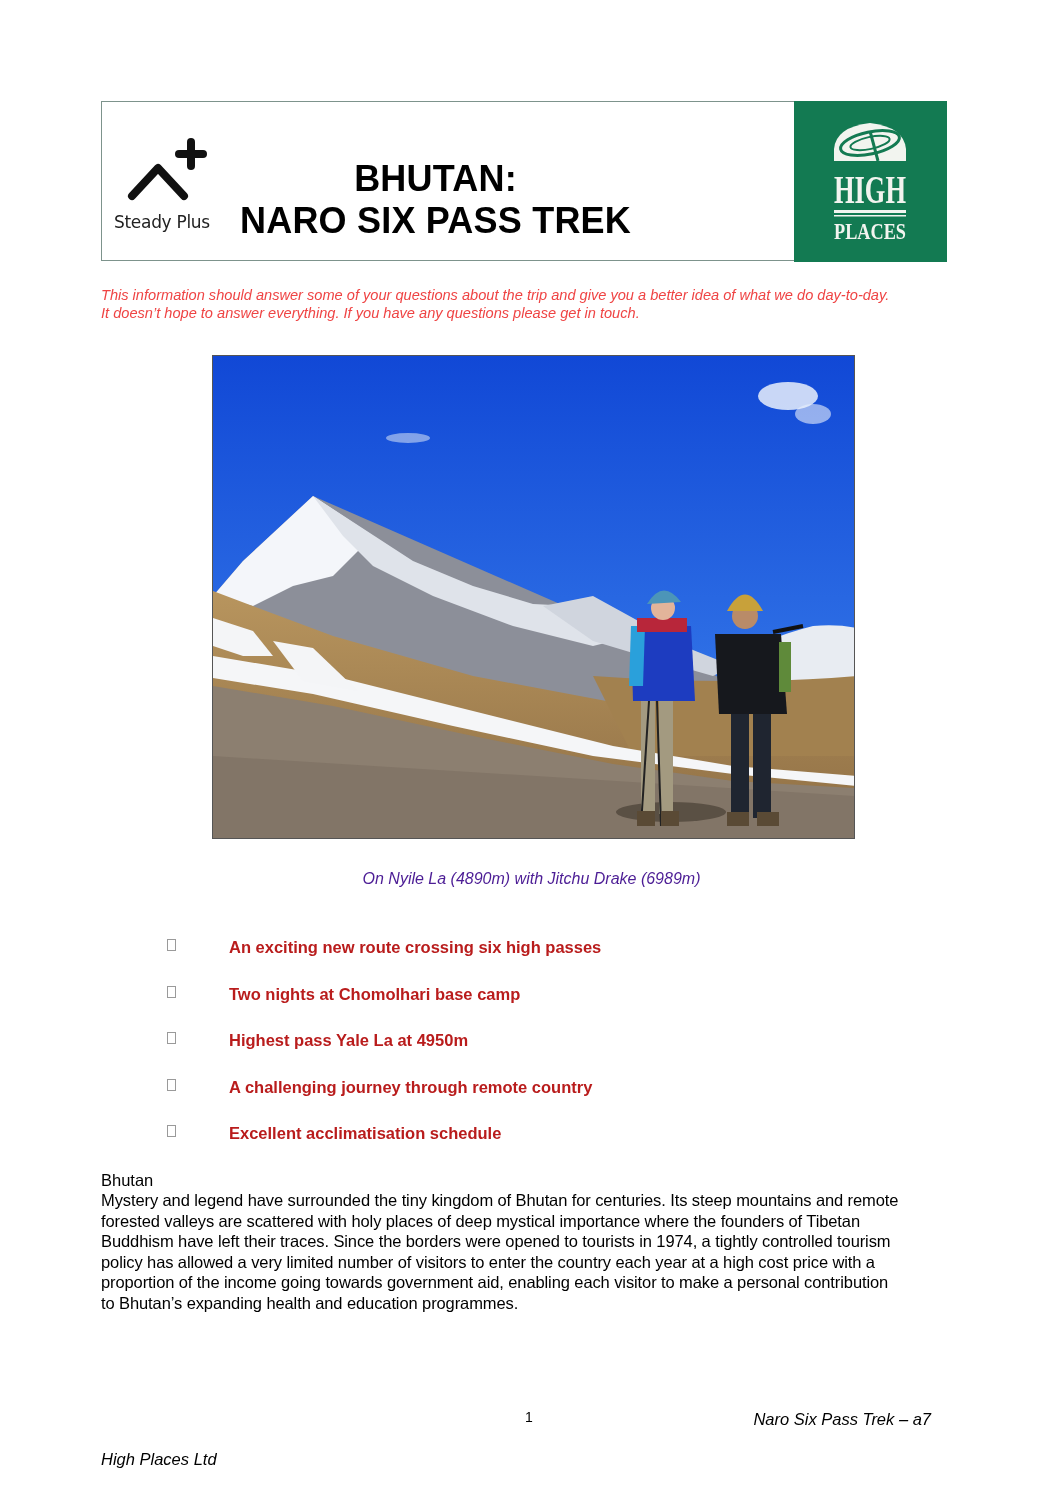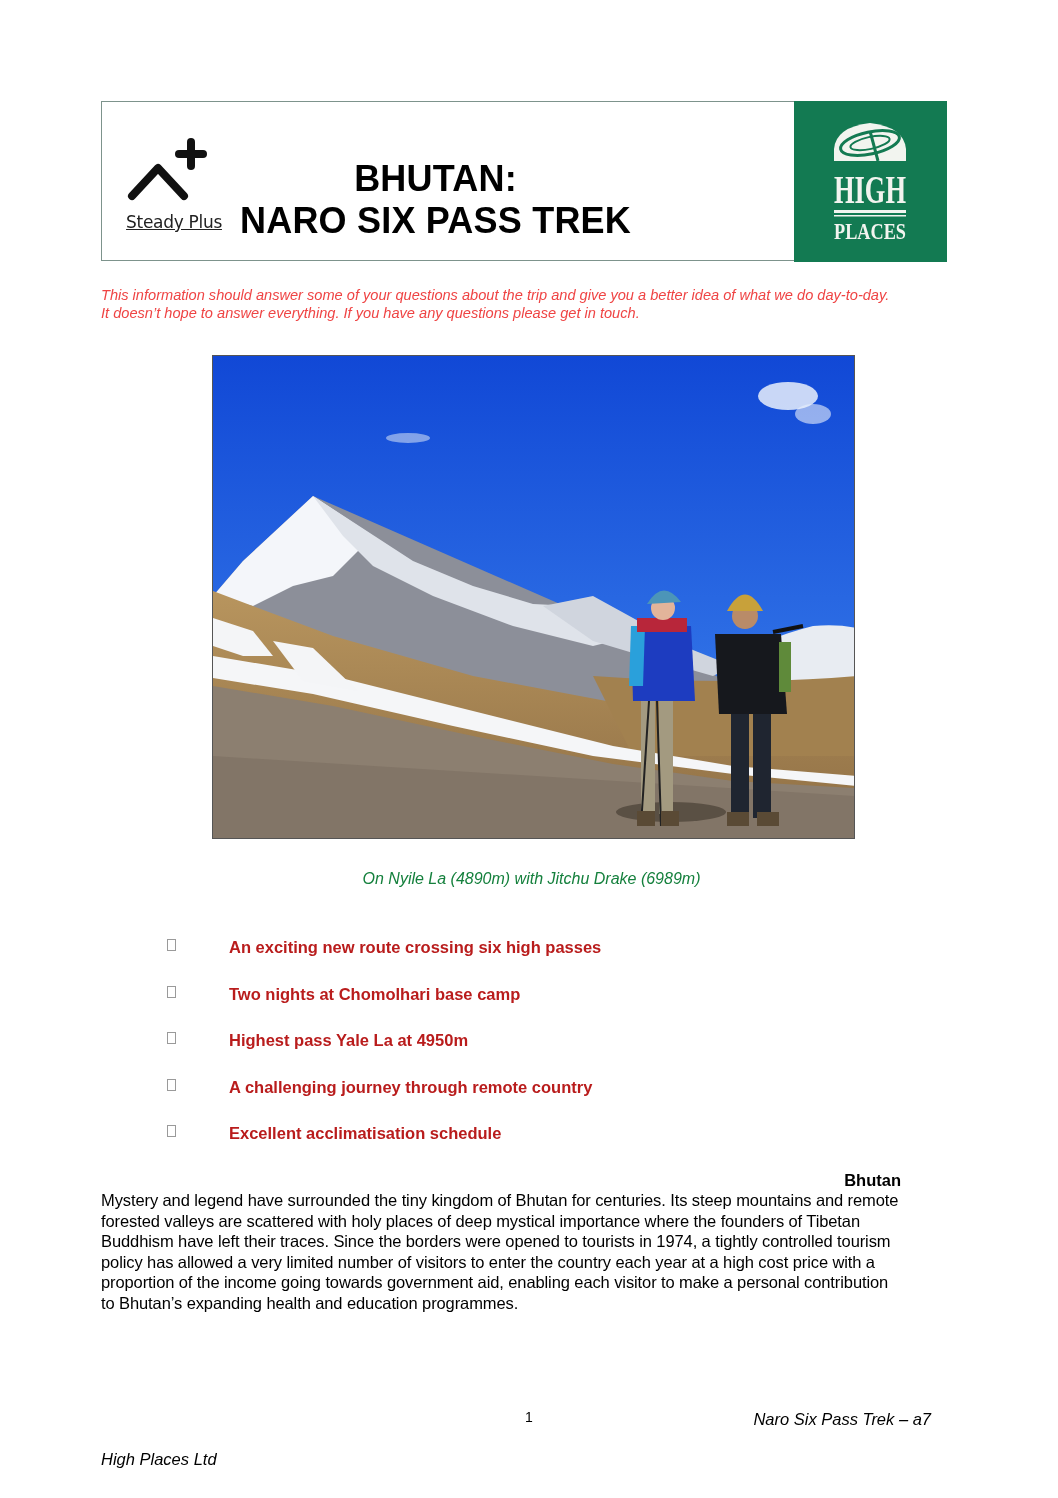--- a/index.html
+++ b/index.html
@@ -6,22 +6,22 @@
     html, body { width: 1058px; height: 1498px; background: #ffffff; }
     body { position: relative; font-family: "Liberation Sans", sans-serif; color: #000; overflow: hidden; }
 
     .header-box {
       position: absolute; left: 101px; top: 101px; width: 846px; height: 160px;
       border: 1.5px solid #7d938c; background: #fff;
     }
     .steady-logo { position: absolute; left: 10px; top: 30px; width: 110px; height: 110px; }
     .steady-logo svg { position: absolute; left: 14px; top: 4px; }
     .steady-label {
-      position: absolute; left: 2px; top: 80px; width: 120px; text-align: center;
-      font-family: "DejaVu Sans", sans-serif; font-size: 17px; color: #222; letter-spacing: -0.3px; text-decoration: underline;
+      position: absolute; left: 2px; top: 80px; width: 120px; text-align: left;
+      font-family: "DejaVu Sans", sans-serif; font-size: 17px; color: #222; letter-spacing: -0.3px;
     }
     .title-block { position: absolute; left: 138px; top: 56px; text-align: center; }
     .title-line {
       font-family: "Liberation Sans", sans-serif; font-weight: bold; font-size: 36px;
       line-height: 42px; color: #000; letter-spacing: 0.2px;
     }
     .hp-logo {
       position: absolute; right: -1px; top: -1px; width: 153px; height: 161px; background: #137a52;
     }
     .hp-logo svg { position: absolute; left: 34px; top: 18px; }
@@ -32,35 +32,35 @@
     }
 
     .photo {
       position: absolute; left: 212px; top: 355px; width: 643px; height: 484px;
       border: 1.5px solid #555; overflow: hidden; background: #1f55e0;
     }
     .photo svg { display: block; }
 
     .caption {
       position: absolute; left: 0; width: 1042px; top: 870px; text-align: center;
-      font-style: italic; font-size: 16px; color: #15803d; padding-left: 21px;
+      font-style: italic; font-size: 16px; color: #4c1d95; padding-left: 21px;
     }
 
     .highlights { position: absolute; left: 165px; top: 936px; width: 600px; }
     .hl-item { position: relative; height: 46.5px; }
     .hl-bullet {
       position: absolute; left: 2px; top: 3px; width: 9px; height: 12px;
       border: 1px solid #9a9a9a; background: #fff;
     }
     .hl-text {
       position: absolute; left: 64px; top: 0; font-weight: bold; font-size: 16.5px; line-height: 22px; color: #b91c1c;
     }
 
     .section { position: absolute; left: 101px; top: 1170px; width: 800px; }
-    .section-title { font-weight: bold; font-size: 16.5px; line-height: 20px; text-align: right; }
+    .section-title { font-weight: normal; font-size: 16.5px; line-height: 20px; }
     .section-body { font-size: 16.5px; line-height: 20.5px; letter-spacing: -0.1px; }
 
     .footer { position: absolute; left: 101px; top: 1410px; width: 830px; height: 22px; font-size: 16.5px; }
     .footer-left { position: absolute; left: 0; top: 0; font-style: italic; margin-top: 40px; }
     .footer-center { position: absolute; left: 424px; top: -1px; font-size: 14px; }
     .footer-right { position: absolute; right: 0; top: 0; font-style: italic; }
   </style>
 </head>
 <body>
 

